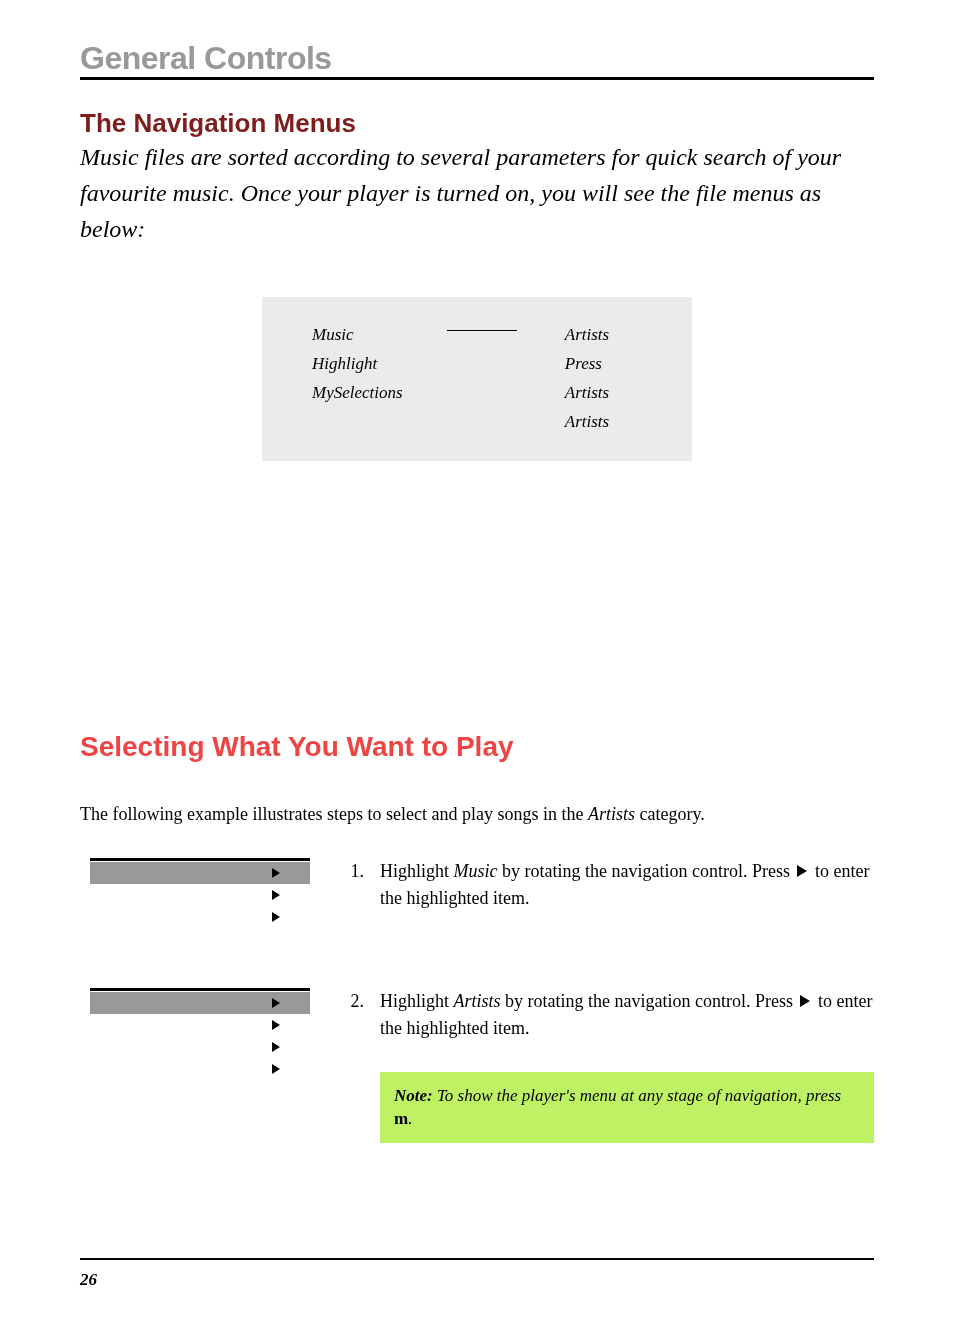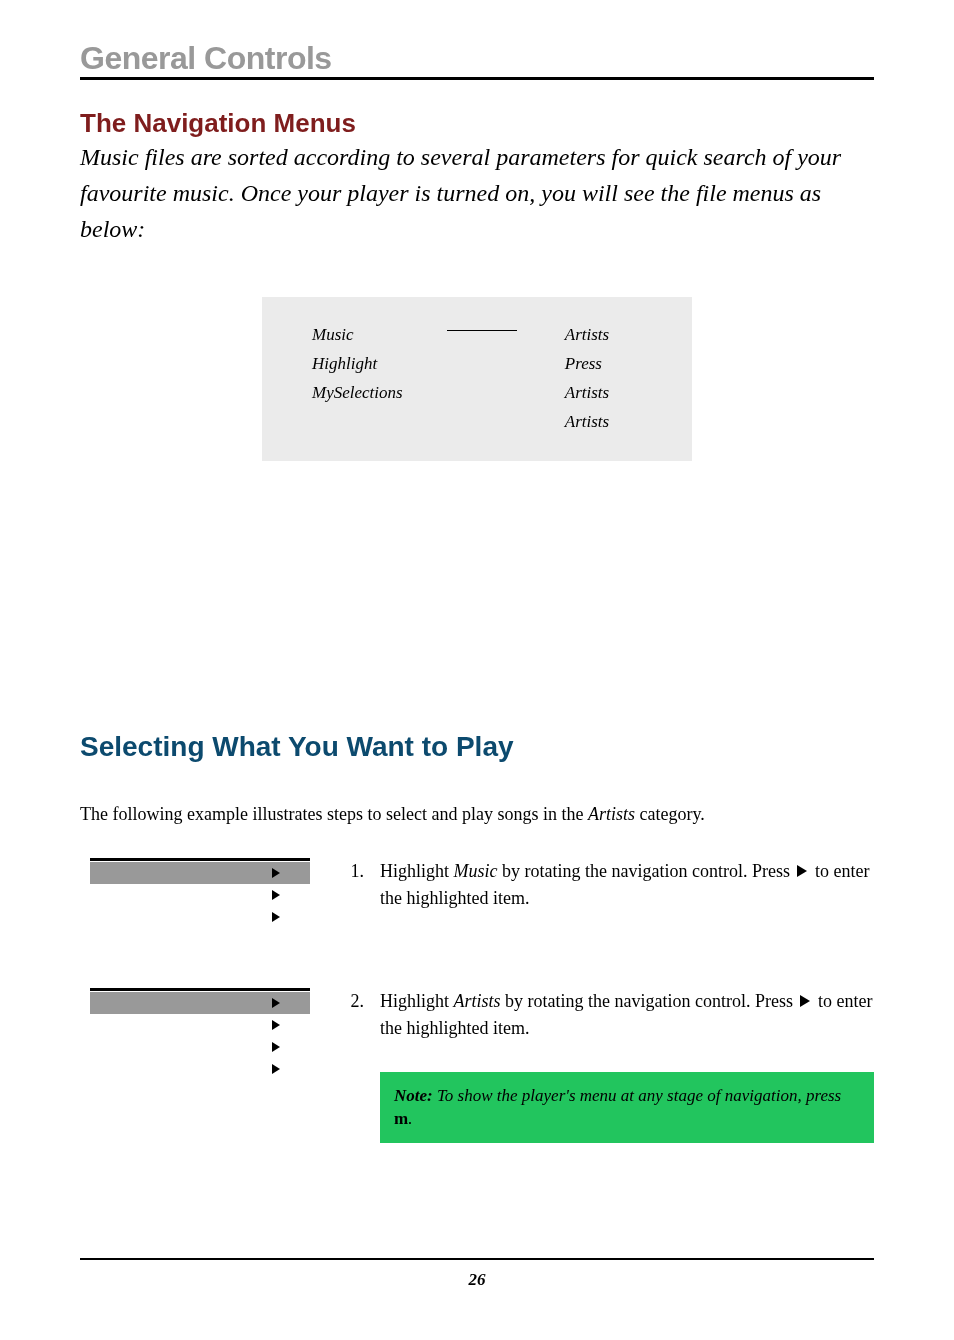--- a/index.html
+++ b/index.html
@@ -67,21 +67,21 @@
       height: 1px;
       background: #000;
     }
     .menu-gap {
       width: 120px;
     }
     .section-heading-2 {
       font-family: Arial, Helvetica, sans-serif;
       font-weight: bold;
       font-size: 28px;
-      color: #0c4a6e;
+      color: #ef4444;
       margin-top: 270px;
       margin-bottom: 1px;
     }
     .body-para-2 {
       font-size: 18px;
       line-height: 1.5;
       color: #000;
       margin-bottom: 30px;
       margin-top: 38px;
     }
@@ -141,21 +141,21 @@
       display: inline-block;
       width: 0;
       height: 0;
       border-left: 10px solid #000;
       border-top: 6px solid transparent;
       border-bottom: 6px solid transparent;
       vertical-align: middle;
       margin: 0 3px 2px 3px;
     }
     .note-box {
-      background: #22c55e;
+      background: #bef264;
       padding: 12px 14px;
       margin-top: 30px;
       font-style: italic;
       font-size: 17px;
       line-height: 1.4;
     }
     .note-label {
       font-weight: bold;
     }
     .footer {
@@ -163,21 +163,20 @@
       bottom: 50px;
       left: 80px;
       right: 80px;
       border-top: 2px solid #000;
       padding-top: 10px;
     }
     .page-num {
       font-weight: bold;
       font-style: italic;
       font-size: 17px;
-      text-align: center;
     }
     .m-bold {
       font-weight: bold;
       font-style: normal;
     }
   </style>
 </head>
 <body>
 
 <div class="header-title">General Controls</div>

